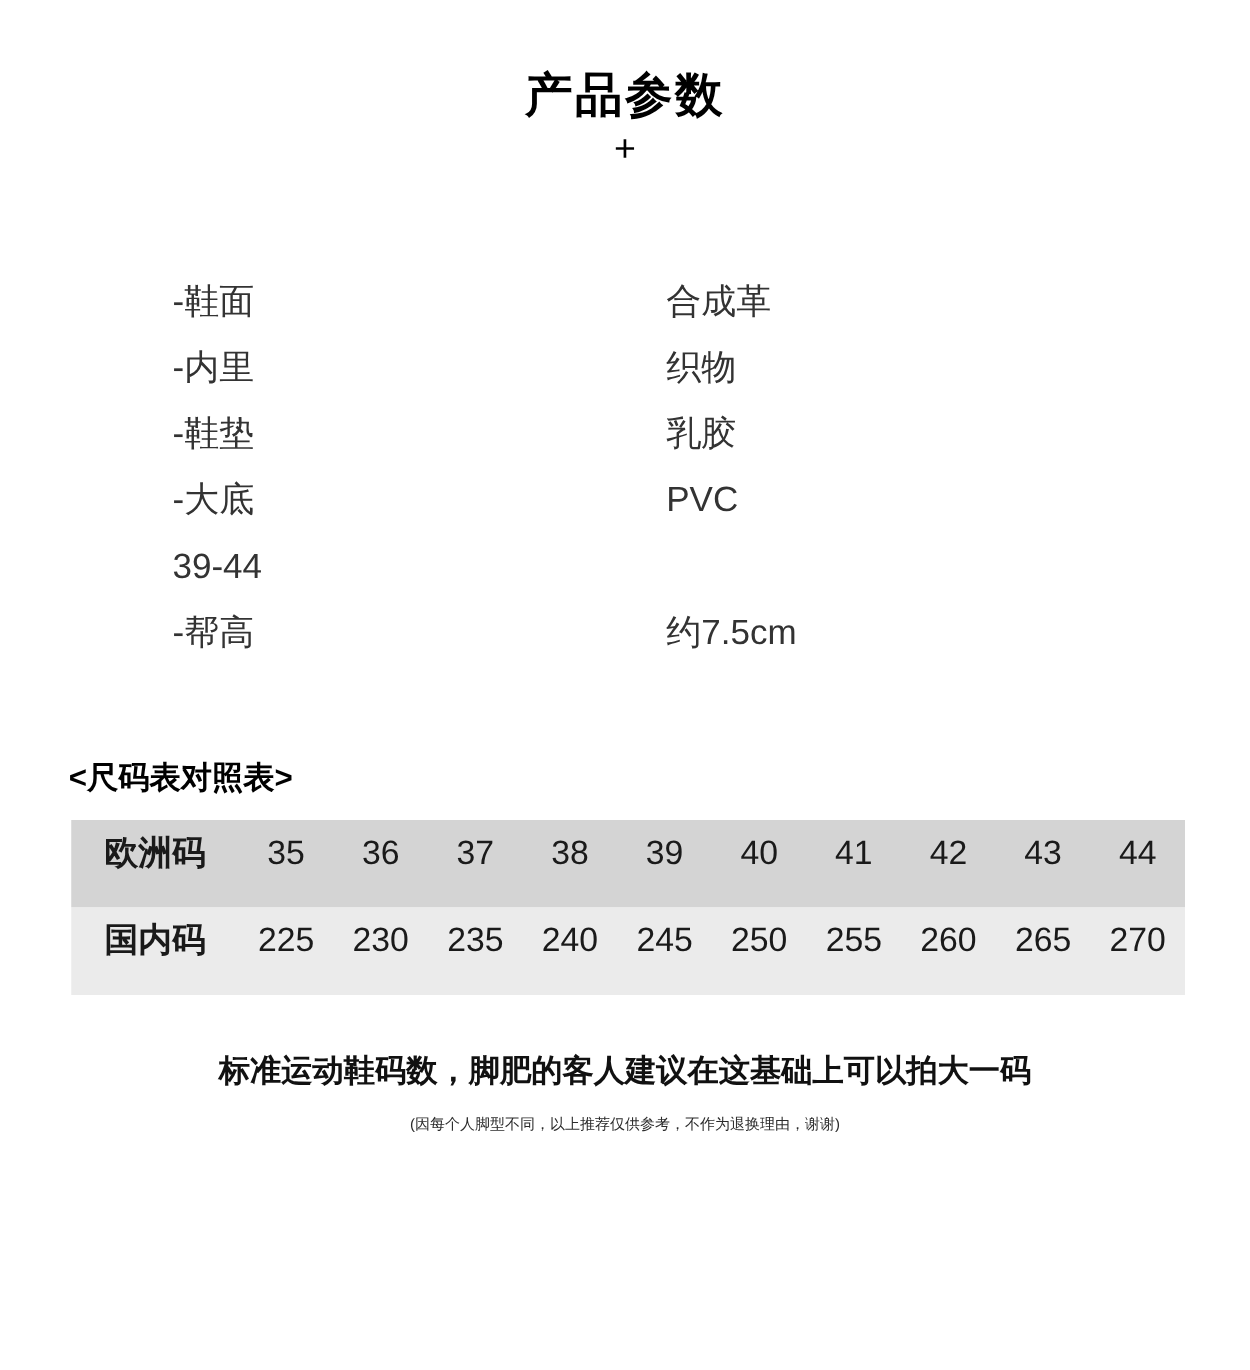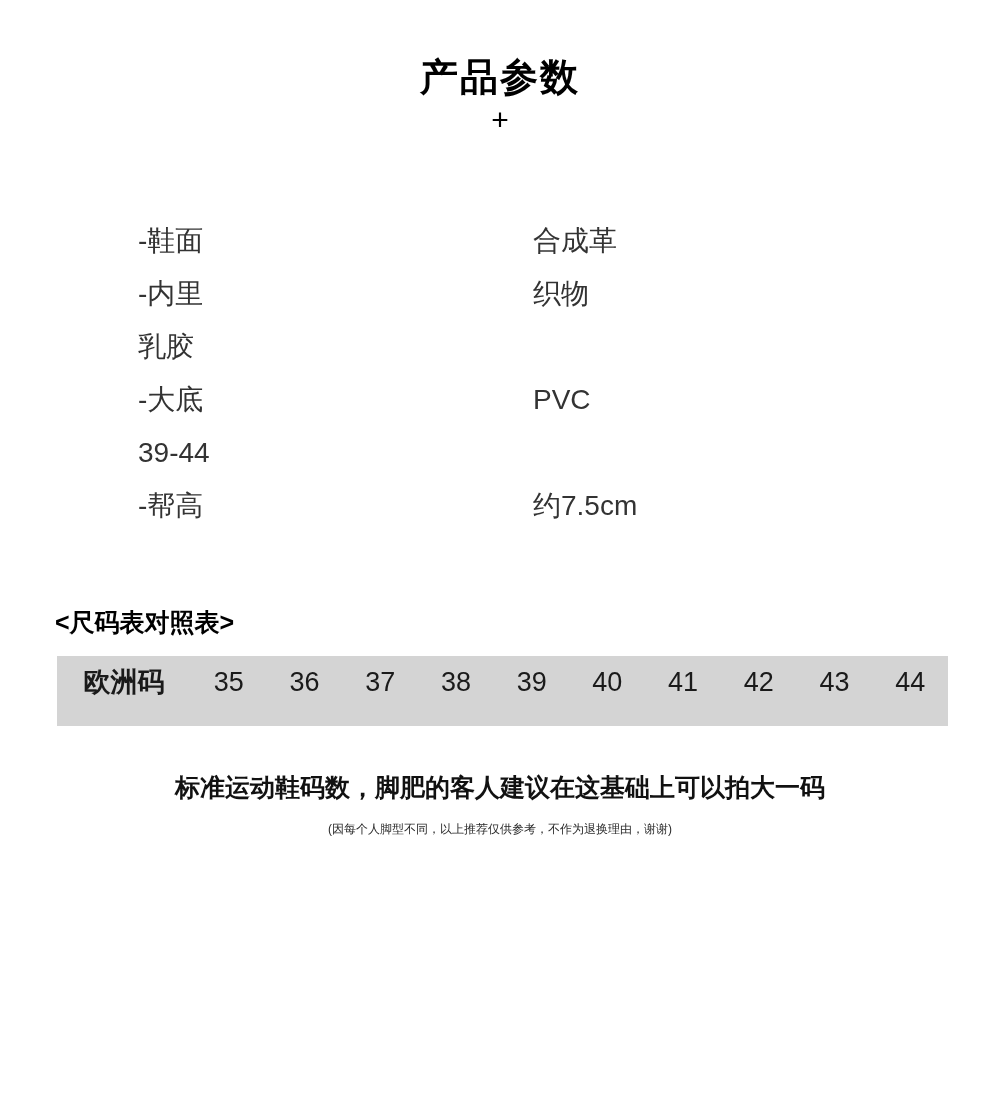--- a/index.html
+++ b/index.html
@@ -100,20 +100,21 @@
   <section class="specs">
     <div class="spec-row">
       <span class="spec-label">-鞋面</span>
       <span class="spec-value">合成革</span>
     </div>
     <div class="spec-row">
       <span class="spec-label">-内里</span>
       <span class="spec-value">织物</span>
     </div>
     <div class="spec-row">
+      <span class="spec-label">-鞋垫</span>
       <span class="spec-value">乳胶</span>
     </div>
     <div class="spec-row">
       <span class="spec-label">-大底</span>
       <span class="spec-value">PVC</span>
     </div>
     <div class="spec-row">
       <span class="spec-value">39-44</span>
     </div>
     <div class="spec-row">
@@ -131,18 +132,31 @@
       <div class="tcell">36</div>
       <div class="tcell">37</div>
       <div class="tcell">38</div>
       <div class="tcell">39</div>
       <div class="tcell">40</div>
       <div class="tcell">41</div>
       <div class="tcell">42</div>
       <div class="tcell">43</div>
       <div class="tcell">44</div>
     </div>
+    <div class="trow trow-cn">
+      <div class="tcell th">国内码</div>
+      <div class="tcell">225</div>
+      <div class="tcell">230</div>
+      <div class="tcell">235</div>
+      <div class="tcell">240</div>
+      <div class="tcell">245</div>
+      <div class="tcell">250</div>
+      <div class="tcell">255</div>
+      <div class="tcell">260</div>
+      <div class="tcell">265</div>
+      <div class="tcell">270</div>
+    </div>
   </div>
 
   <p class="note-primary">标准运动鞋码数，脚肥的客人建议在这基础上可以拍大一码</p>
   <p class="note-secondary">(因每个人脚型不同，以上推荐仅供参考，不作为退换理由，谢谢)</p>
 
 </div>
 
 </body></html>

